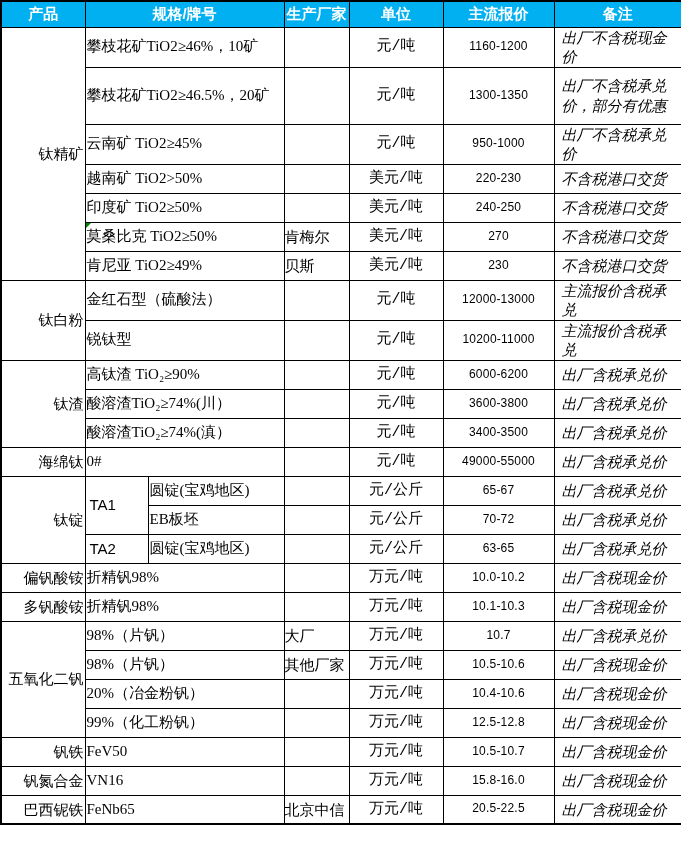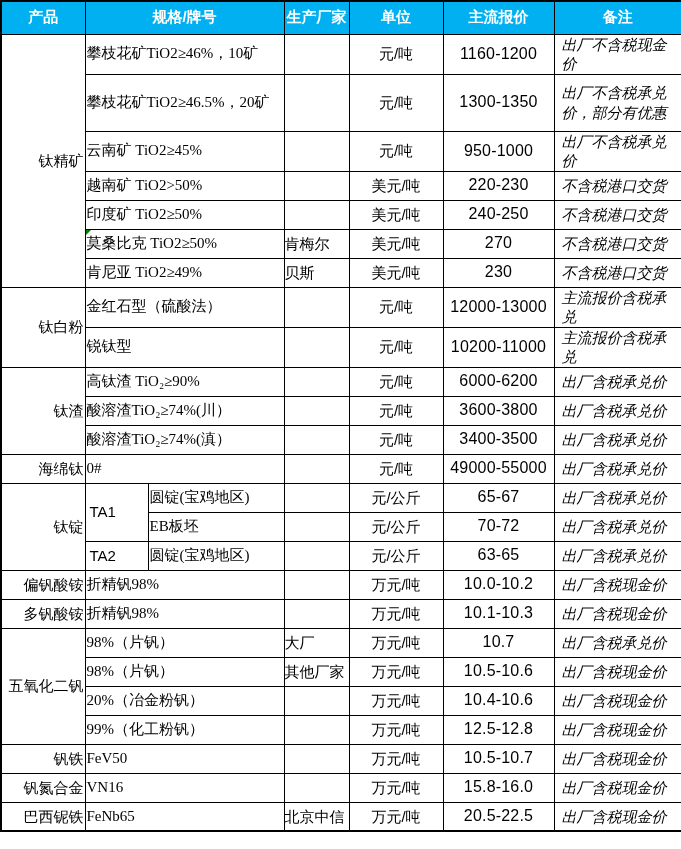--- a/index.html
+++ b/index.html
@@ -22,21 +22,21 @@
   col.c-product { width: 84px; }
   col.c-grade   { width: 63px; }
   col.c-spec    { width: 136px; }
   col.c-mfr     { width: 65px; }
   col.c-unit    { width: 94px; }
   col.c-price   { width: 111px; }
   col.c-note    { width: 128px; }
 
   th, td { border: 1px solid var(--border-c); overflow: hidden; }
 
-  thead tr { height: 33px; }
+  thead tr { height: 26px; }
   th {
     background: var(--header-bg);
     color: var(--header-tx);
     font-size: 15px;
     font-weight: bold;
     text-align: center;
     vertical-align: middle;
     padding: 0 2px;
   }
 
@@ -45,22 +45,22 @@
   td {
     font-size: 15px;
     vertical-align: middle;
     line-height: 1.3;
     padding: 0 2px;
   }
   td.product { text-align: right; padding: 0 1px; }
   td.grade   { text-align: left; padding: 0 4px; margin-left: 39px; }
   td.spec    { text-align: left; padding: 0 1px; position: relative; font-family: Liberation Serif, serif; }
   td.mfr     { text-align: left; padding: 0; }
-  td.unit    { text-align: center; }
-  td.price   { text-align: center; font-size: 16px; letter-spacing: 0.2px; }
+  td.unit    { text-align: center; font-family: Liberation Mono, monospace; }
+  td.price   { text-align: center; font-size: 12px; letter-spacing: 0.2px; }
   td.note    { text-align: left; padding: 0 7px; font-style: italic; }
 
   .corner-marker {
     position: absolute;
     top: 0; left: 0;
     width: 0; height: 0;
     border-top: 5px solid var(--marker-c);
     border-right: 5px solid transparent;
   }
 </style>

